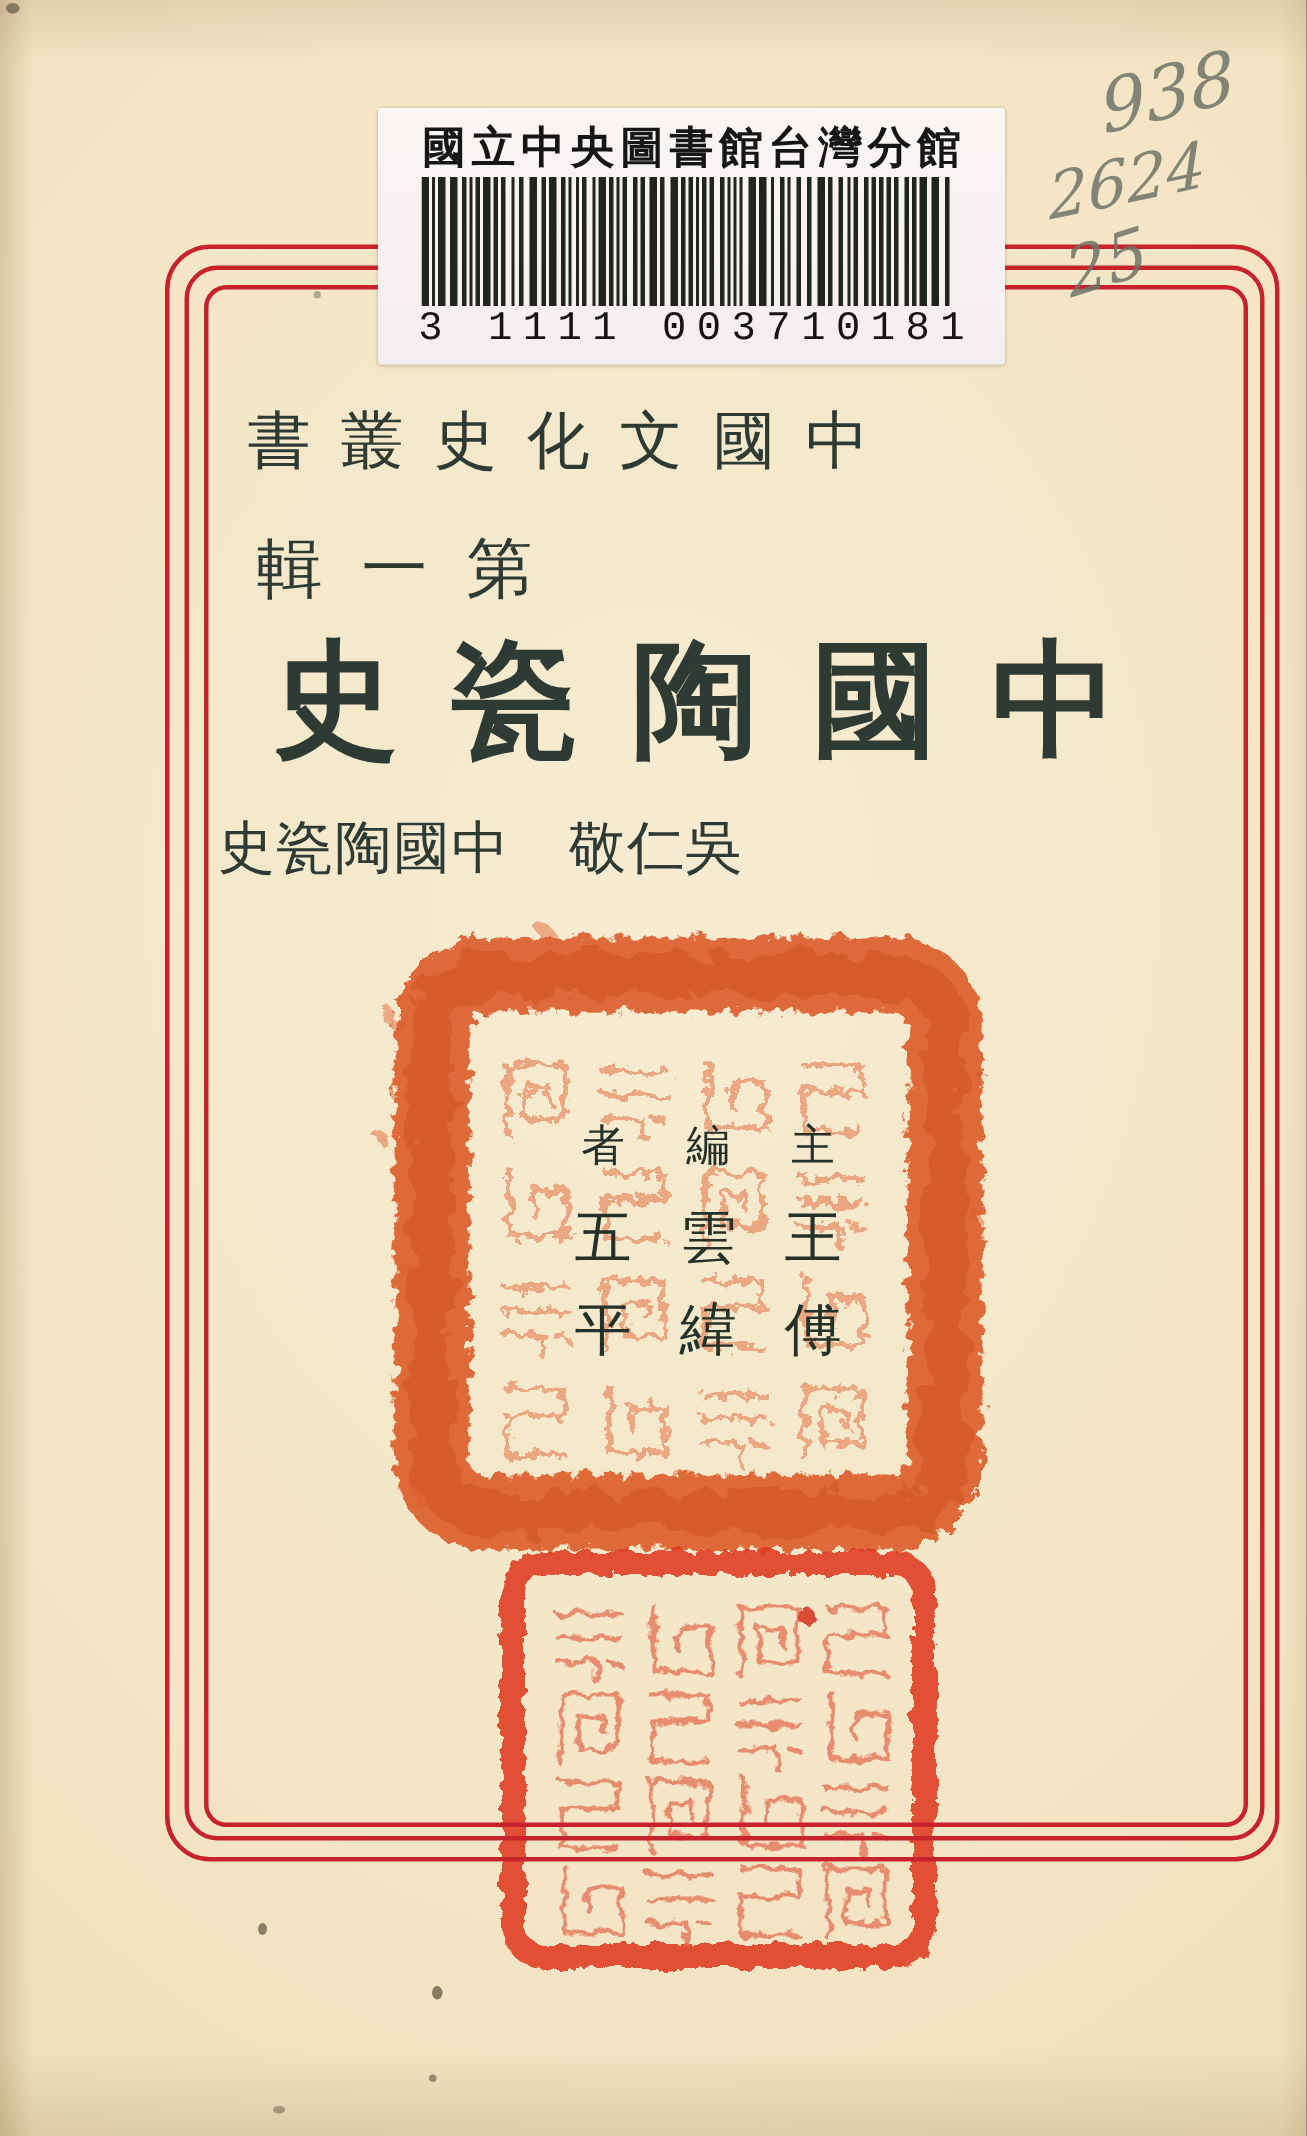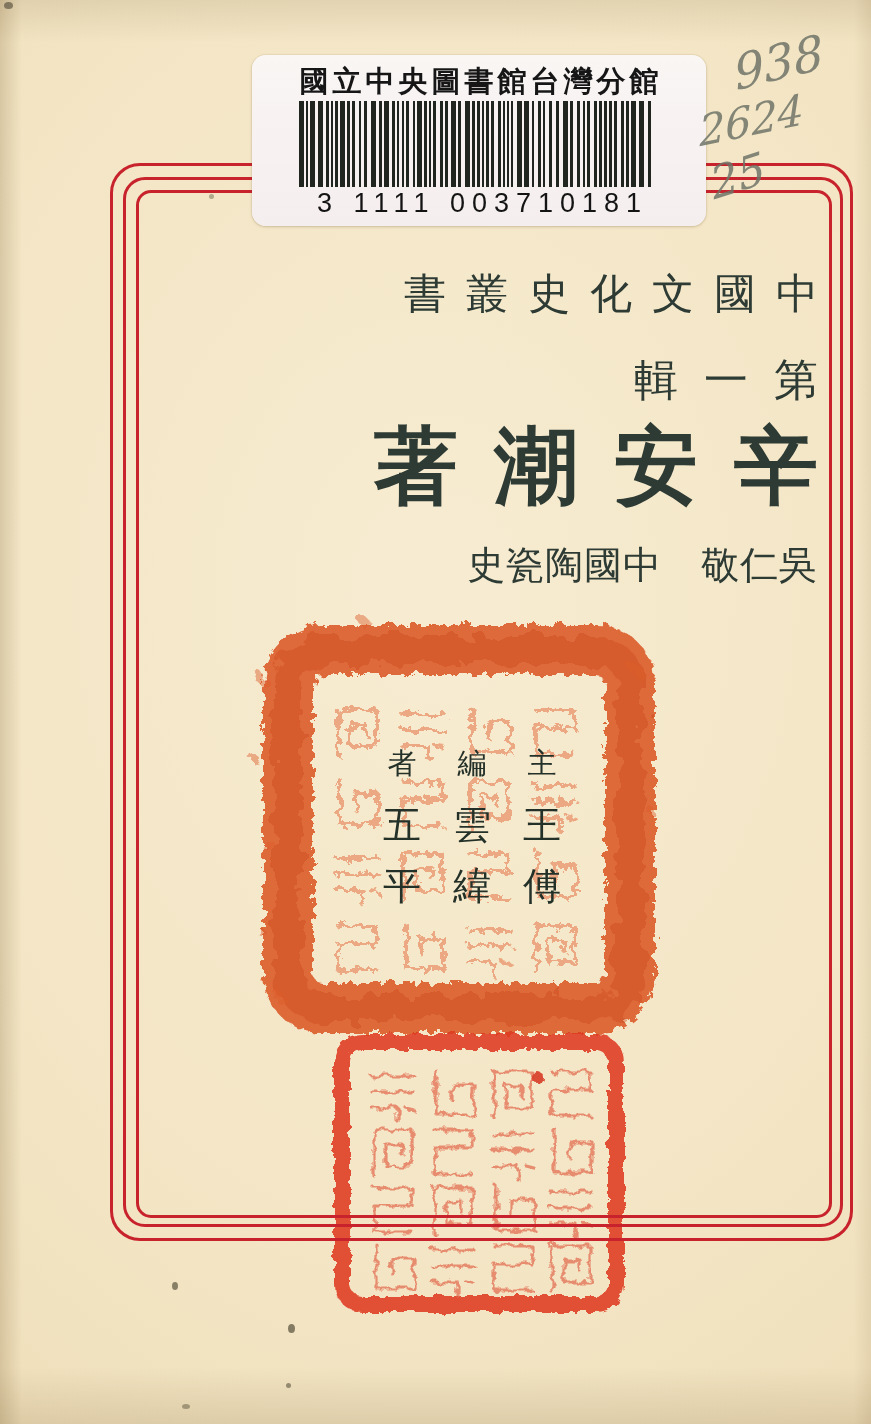--- a/index.html
+++ b/index.html
@@ -14,36 +14,36 @@
       radial-gradient(120% 95% at 50% 42%, #f7ecd2 0%, #f3e5c4 52%, #eeddb7 82%, #e3d0a2 100%);
   }
   .abs{position:absolute;}
   
   .frame{position:absolute;border:3px solid #c8232c;z-index:3;pointer-events:none;}
   .frame-outer{left:110px;top:163px;width:737px;height:1072px;border-radius:30px;}
   .frame-middle{left:123px;top:177px;width:714px;height:1044px;border-radius:22px;}
   .frame-inner{left:136px;top:190px;width:690px;height:1022px;border-radius:15px;}
   
   .label{
-    left:252px;top:55px;width:454px;height:171px;z-index:4;border-radius:14px;
+    left:252px;top:72px;width:418px;height:171px;z-index:4;border-radius:2px;
     background:linear-gradient(180deg,#f9f6f4 0%,#f7f1f1 55%,#f5eeee 100%);
     box-shadow:0 1px 3px rgba(100,75,30,.25), 0 0 0 1px rgba(120,90,50,.06);
     text-align:center;
   }
   .label-title{margin-top:11px;font-size:29px;font-weight:bold;letter-spacing:4px;padding-left:4px;color:#161616;line-height:1.1;}
   .barcode{width:361px;height:86px;margin:3px auto 0;display:flex;align-items:stretch;overflow:hidden;}
   .barcode i{display:inline-block;height:100%;background:#21251f;flex:0 0 auto;}
-  .barcode-number{font-family:Liberation Sans, sans-serif;font-size:27px;letter-spacing:7px;padding-left:7px;color:#141414;margin-top:1px;}
+  .barcode-number{font-family:Liberation Mono, monospace;font-size:27px;letter-spacing:7px;padding-left:7px;color:#141414;margin-top:1px;}
   
   .pencil{color:#6f7468;font-style:italic;z-index:4;opacity:.85;white-space:nowrap;}
   .pencil-1{left:733px;top:34px;font-size:48px;transform:rotate(-14deg) skewX(-8deg);}
   .pencil-2{left:698px;top:96px;font-size:42px;transform:rotate(-12deg) skewX(-10deg);}
   .pencil-3{left:710px;top:150px;font-size:44px;transform:rotate(-18deg) skewX(-8deg);}
   
-  .tline{position:absolute;left:128px;width:690px;text-align:right;color:#2d3b34;z-index:5;white-space:nowrap;line-height:1.15;}
+  .tline{position:absolute;left:145px;width:690px;text-align:left;color:#2d3b34;z-index:5;white-space:nowrap;line-height:1.15;}
   .series-line{top:270px;font-size:42px;letter-spacing:20px;padding-left:20px;}
   .volume-line{top:355px;font-size:44px;letter-spacing:26px;padding-left:26px;}
   .title-line{top:418px;font-size:84px;font-weight:bold;letter-spacing:36px;padding-left:36px;}
   .authors-line{top:544px;font-size:38px;letter-spacing:1px;}
   .publisher-line{top:1078px;font-size:52px;letter-spacing:16px;padding-left:16px;}
   
   .editors{left:374px;top:744px;width:196px;z-index:5;display:flex;justify-content:space-between;}
   .ed-col{width:56px;display:flex;flex-direction:column;align-items:center;color:#243129;}
   .ed-top{font-size:29px;margin-bottom:16px;}
   .ed-mid{font-size:38px;margin-bottom:10px;}
@@ -202,21 +202,21 @@
       </div>
     <div class="barcode-number">3 1111 003710181</div>
   </div>
 
   <div class="abs pencil pencil-1">938</div>
   <div class="abs pencil pencil-2">2624</div>
   <div class="abs pencil pencil-3">25</div>
 
   <div class="tline series-line">書叢史化文國中</div>
   <div class="tline volume-line">輯一第</div>
-  <div class="tline title-line">著潮安辛</div>
+  <div class="tline title-line">史瓷陶國中</div>
   <div class="tline authors-line">史瓷陶國中　敬仁吳</div>
 
   <div class="abs editors">
     <div class="ed-col">
       <span class="ed-top">者</span>
       <span class="ed-mid">五</span>
       <span class="ed-bot">平</span>
     </div>
     <div class="ed-col">
       <span class="ed-top">編</span>

